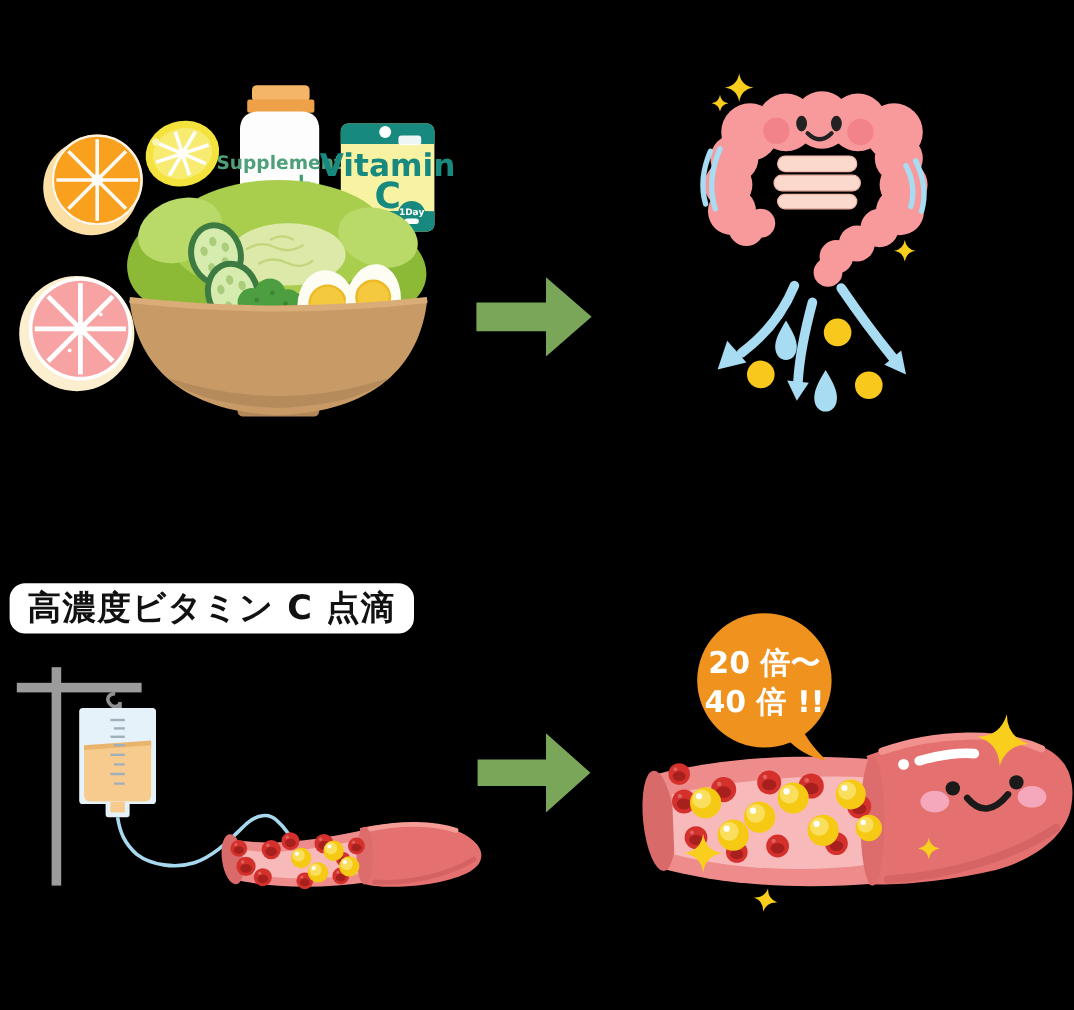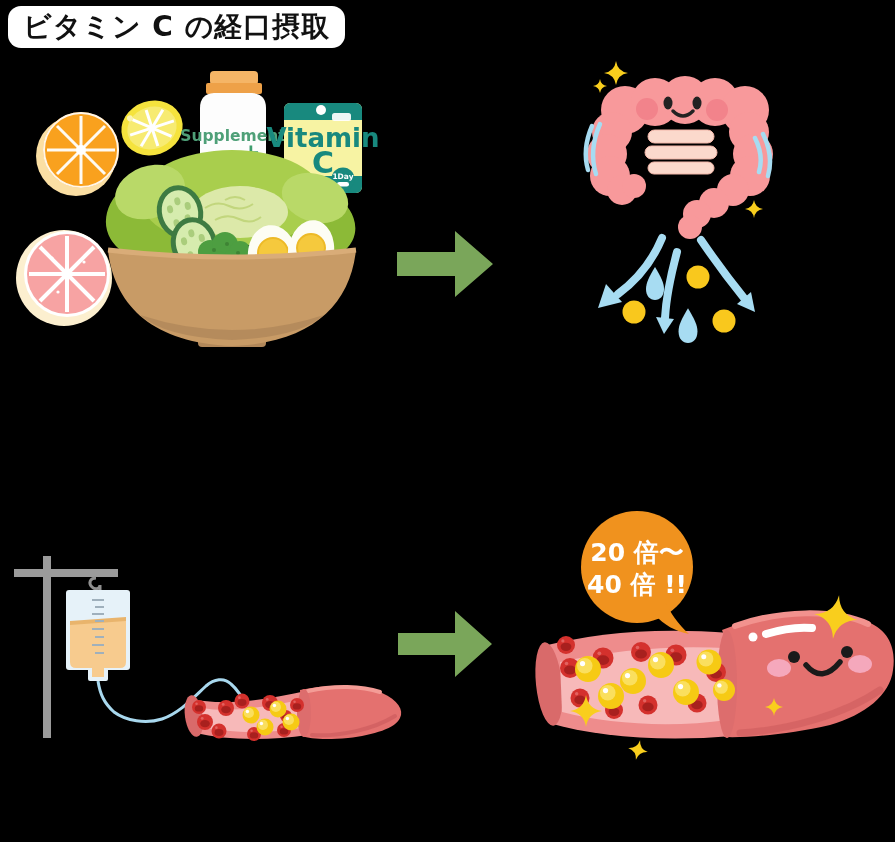--- a/index.html
+++ b/index.html
@@ -375,15 +375,15 @@
   </g>
 
   <g>
     <circle cx="637" cy="567" r="56" fill="#F0921E"></circle>
     <path d="M655,615 C664,625 675,631 689,634 C678,624 670,612 666,603 Z" fill="#F0921E"></path>
     <text x="637" y="561" font-size="25" font-weight="700" fill="#FFFFFF" text-anchor="middle">20 倍〜</text>
     <text x="637" y="593" font-size="25" font-weight="700" fill="#FFFFFF" text-anchor="middle">40 倍 !!</text>
   </g>
 </svg>
 
-<div class="title-box" id="title-oral">ビタミン C の経口摂取</div>
+<div class="title-box" id="title-iv">高濃度ビタミン C 点滴</div>
 
 </div>
 
 </body></html>

